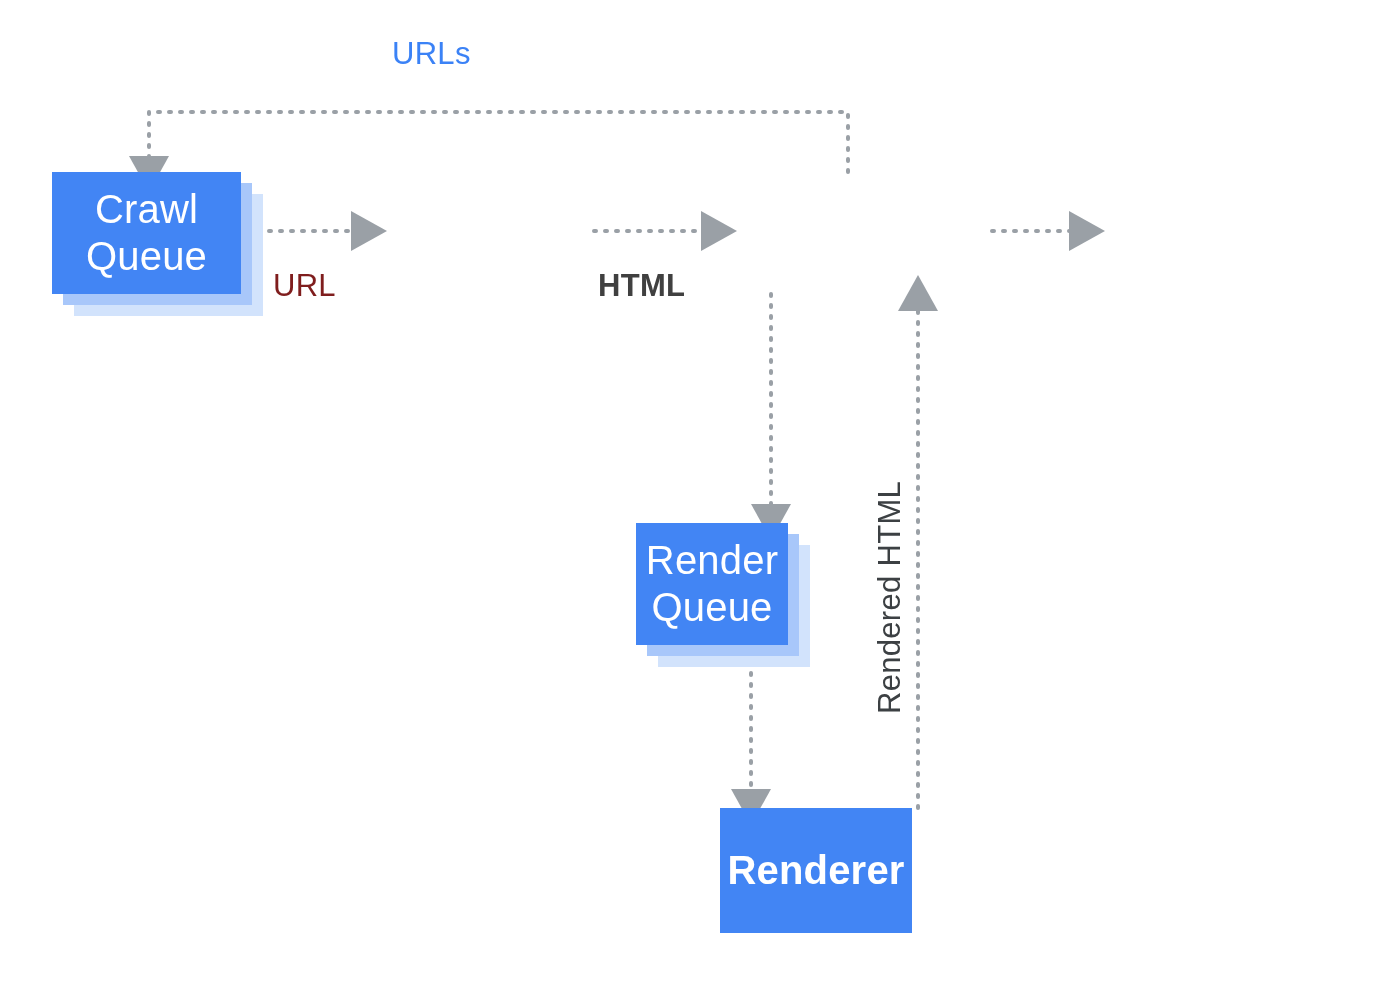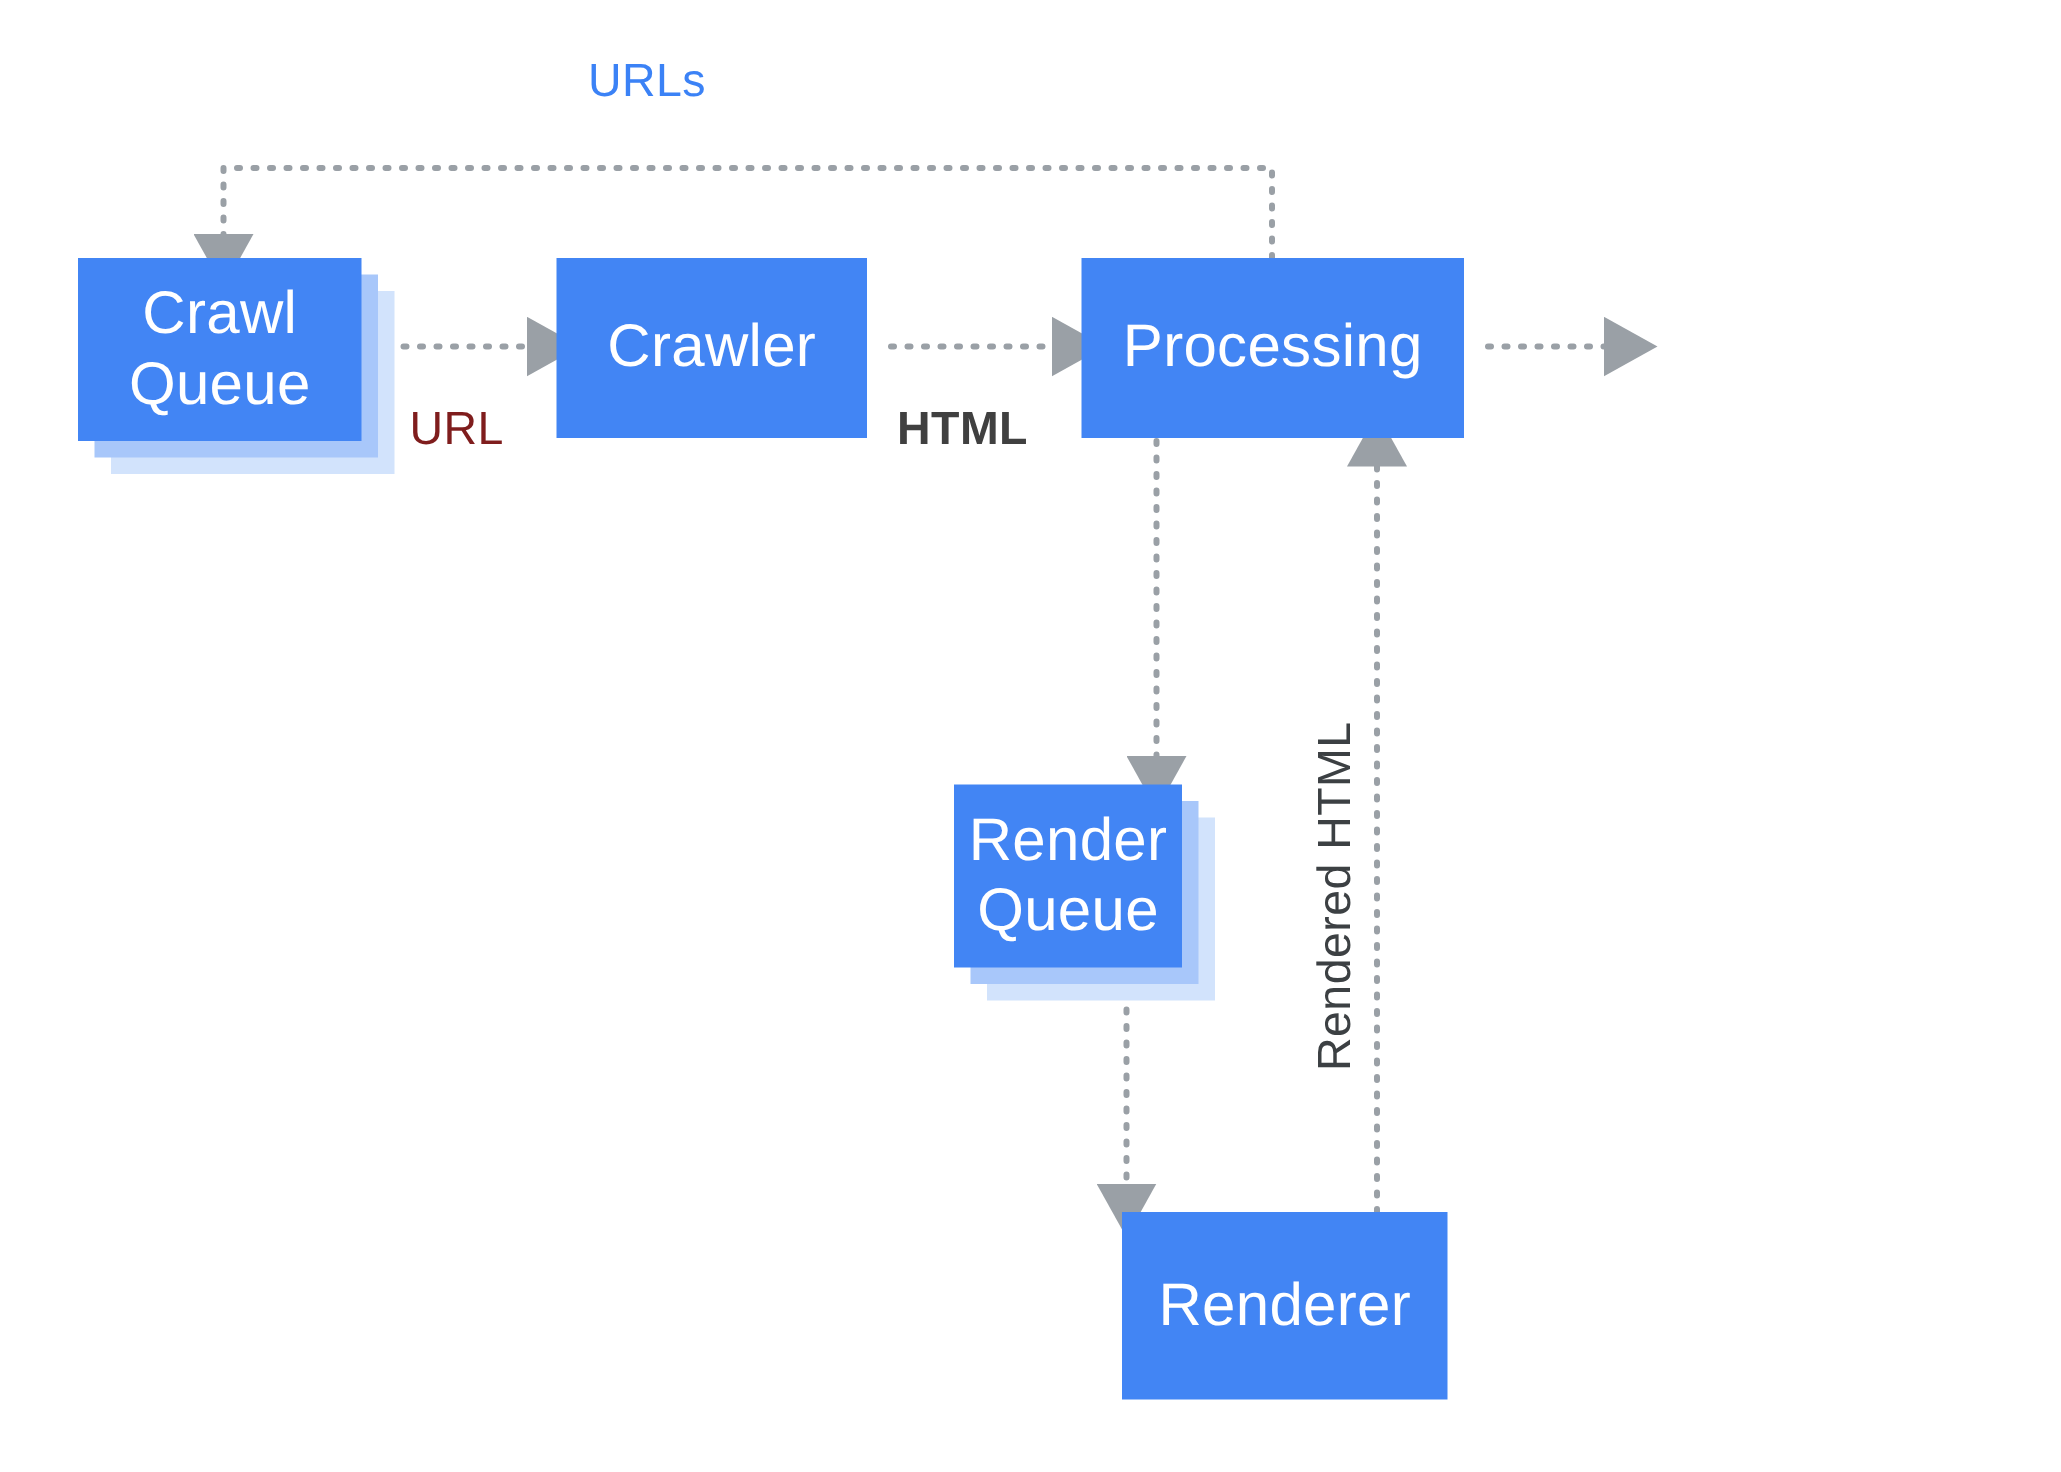--- a/index.html
+++ b/index.html
@@ -112,39 +112,31 @@
     </g>
   </svg>
 
   <div class="node" style="left: 52px; top: 172px; width: 189px; height: 122px;">
     <div class="shadow2" style="background: rgb(210, 227, 252);"></div>
     <div class="shadow1" style="background: rgb(168, 199, 250);"></div>
     <div class="face" style="background: rgb(66, 133, 244); color: rgb(255, 255, 255); font-size: 40px;">Crawl
 Queue</div>
   </div>
 
-  <div class="node flat" style="left: 371px; top: 172px; width: 207px; height: 120px;">
 
-    <div class="face" style="background: rgb(66, 133, 244); color: rgb(255, 255, 255); font-size: 40px;">Crawler</div>
-  </div>
-
-  <div class="node flat" style="left: 721px; top: 172px; width: 255px; height: 120px;">
-
-    <div class="face" style="background: rgb(66, 133, 244); color: rgb(255, 255, 255); font-size: 40px;">Processing</div>
-  </div>
 
 
   <div class="node" style="left: 636px; top: 523px; width: 152px; height: 122px;">
     <div class="shadow2" style="background: rgb(210, 227, 252);"></div>
     <div class="shadow1" style="background: rgb(168, 199, 250);"></div>
     <div class="face" style="background: rgb(66, 133, 244); color: rgb(255, 255, 255); font-size: 40px;">Render
 Queue</div>
   </div>
 
-  <div class="node flat" style="left: 748px; top: 808px; width: 217px; height: 125px;">
+  <div class="node flat" style="left: 720px; top: 808px; width: 192px; height: 125px; font-weight: bold;">
 
     <div class="face" style="background: rgb(66, 133, 244); color: rgb(255, 255, 255); font-size: 40px;">Renderer</div>
   </div>
 
   <div class="edge-label" style="left: 392px; top: 36px; color: #3b82f6;">URLs</div>
   <div class="edge-label" style="left: 273px; top: 268px; color: #7f1d1d;">URL</div>
   <div class="edge-label" style="left: 598px; top: 268px; color: #404040; font-weight: bold;">HTML</div>
   <div class="edge-label vertical" style="left: 872px; top: 714px; color: rgb(60, 64, 67);">Rendered HTML</div>
 
 </div>

